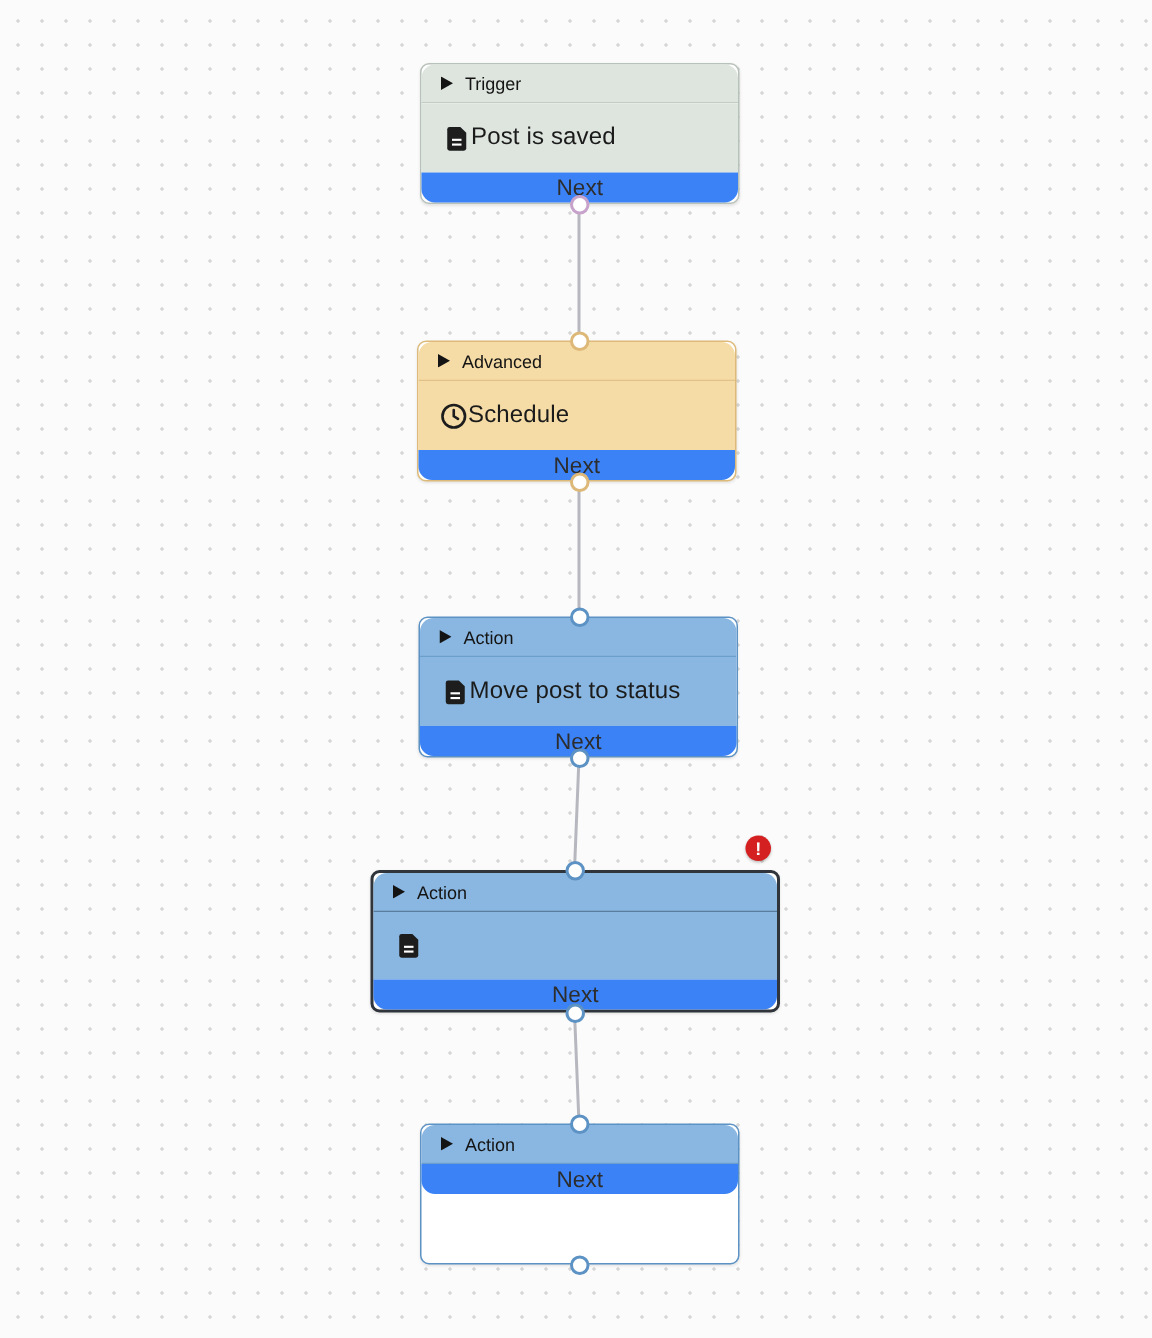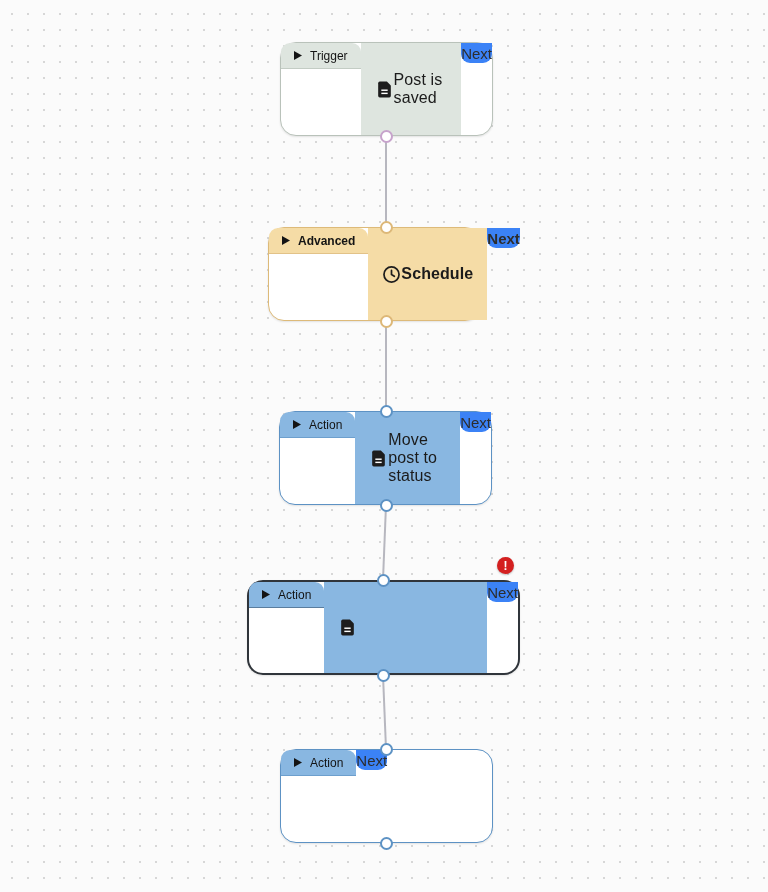--- a/index.html
+++ b/index.html
@@ -11,23 +11,23 @@
     background-image:radial-gradient(#d7d7d7 1px, transparent 1.2px);
     background-size:16px 16px;
     background-position:4px 6px;
     overflow:hidden;
   }
   #edges{ position:absolute; left:0; top:0; width:768px; height:892px; z-index:1; }
   .node{
     position:absolute; z-index:2;
     width:213px; height:94px;
     border:1px solid var(--border,#999);
-    border-radius:16px;
+    border-radius:6px;
     background:#ffffff;
-    display:flex; flex-direction:row;
+    display:flex; flex-direction:column;
     box-shadow:0 1px 2px rgba(0,0,0,.10);
     cursor:pointer;
   }
   .node.selected{ border-width:2px; }
   .node-header{
     height:26px; flex:0 0 26px;
     background:var(--fill);
     border-bottom:1px solid var(--sep);
     border-radius:9px 9px 0 0;
     display:flex; align-items:center; gap:8px;
@@ -53,21 +53,21 @@
   .body-icon{ width:19px; height:19px; display:inline-flex; flex:0 0 19px; }
   .port{
     position:absolute; z-index:3;
     width:13px; height:13px;
     border-radius:50%;
     background:#ffffff;
     border:2px solid var(--pc,#888);
   }
   
   #node-0{ left:280px; top:42px;  }
-  #node-1{ left:268px; top:227px;font-weight:bold; }
+  #node-1{ left:278px; top:227px; }
   #node-2{ left:279px; top:411px; }
   #node-3{ left:247px; top:580px; width:273px; height:95px; }
   #node-4{ left:280px; top:749px; }
   
   #p0b{ left:380px; top:130px; }
   #p1t{ left:380px; top:221px; } #p1b{ left:380px; top:315px; }
   #p2t{ left:380px; top:405px; } #p2b{ left:380px; top:499px; }
   #p3t{ left:377px; top:574px; } #p3b{ left:377px; top:669px; }
   #p4t{ left:380px; top:743px; } #p4b{ left:380px; top:837px; }
   .error-badge{

